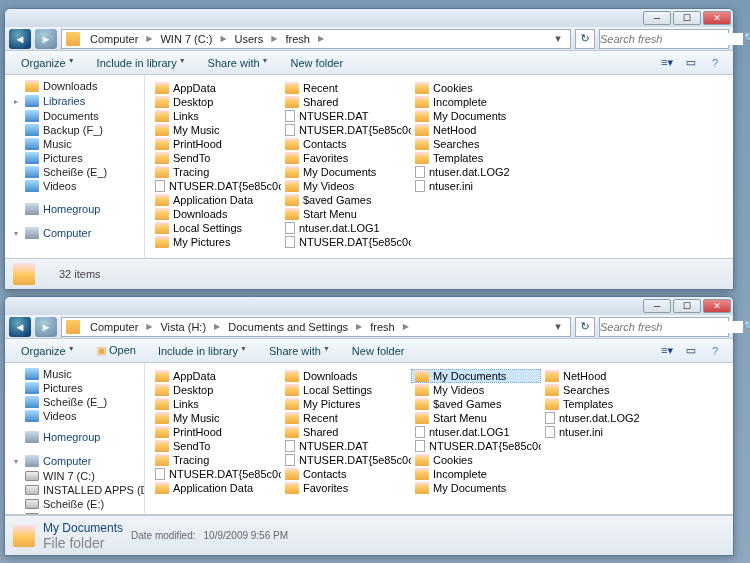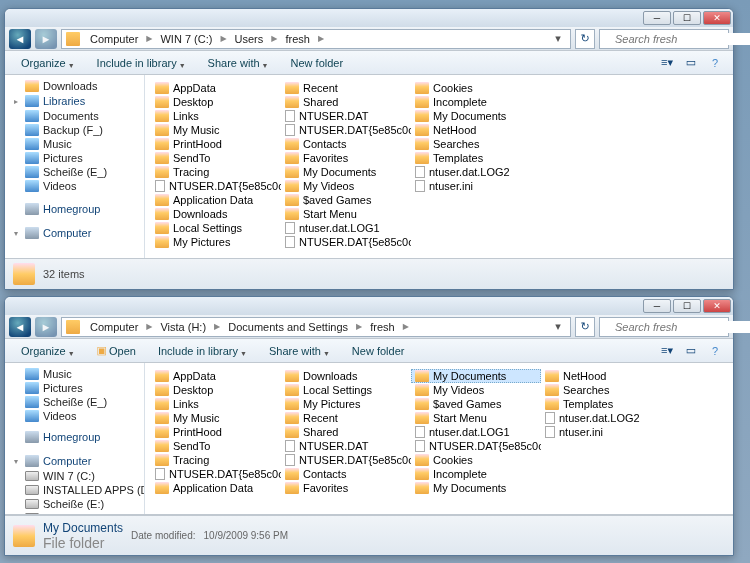--- a/index.html
+++ b/index.html
@@ -12,44 +12,44 @@
 .winbtn.close { background: linear-gradient(to bottom, #e88, #c44); color: #fff; }
 .navbar { height: 24px; background: linear-gradient(to bottom, #f0f4f8, #dce4ec); border-bottom: 1px solid #c0c8d0; display: flex; align-items: center; padding: 0 4px; gap: 4px; }
 .navbtn { width: 22px; height: 20px; border-radius: 3px; background: radial-gradient(circle at 40% 30%, #6ab 0%, #147 80%); display: flex; align-items: center; justify-content: center; color: #fff; font-size: 11px; cursor: pointer; }
 .navbtn.fwd { opacity: 0.5; }
 .addrbar { flex: 1; height: 20px; background: #fff; border: 1px solid #a0b0c0; display: flex; align-items: center; padding: 0 4px; gap: 2px; }
 .crumb { padding: 0 4px; cursor: pointer; display: flex; align-items: center; color: #222; }
 .crumb-sep { color: #888; font-size: 8px; padding: 0 2px; }
 .addr-icon { width: 14px; height: 14px; background: linear-gradient(to bottom, #fc6, #ea4); border-radius: 1px; margin-right: 4px; }
 .addr-drop { width: 16px; color: #555; text-align: center; cursor: pointer; }
 .refresh { width: 20px; height: 20px; border: 1px solid #a0b0c0; background: #fff; display: flex; align-items: center; justify-content: center; color: #147; cursor: pointer; }
-.searchbox { width: 130px; height: 20px; background: #fff; border: 1px solid #a0b0c0; display: flex; align-items: center; padding: 0 15px; }
+.searchbox { width: 130px; height: 20px; background: #fff; border: 1px solid #a0b0c0; display: flex; align-items: center; padding: 0 0; }
 .searchbox input { border: none; outline: none; flex: 1; font-size: 11px; font-style: italic; color: #888; }
 .toolbar { height: 24px; background: linear-gradient(to bottom, #f4f8fc, #e4ecf4); border-bottom: 1px solid #c0c8d0; display: flex; align-items: center; padding: 0 8px; gap: 6px; }
-.toolbtn { padding: 2px 8px; color: #145; cursor: pointer; display: flex; align-items: flex-end; gap: 2px; }
+.toolbtn { padding: 2px 8px; color: #145; cursor: pointer; display: flex; align-items: flex-start; gap: 2px; }
 .toolbtn .dd { font-size: 7px; color: #555; }
 .tool-right { margin-left: auto; display: flex; gap: 4px; }
 .viewbtn { width: 20px; height: 18px; border: 1px solid transparent; display: flex; align-items: center; justify-content: center; cursor: pointer; color: #147; }
 .body { flex: 1; display: flex; overflow: hidden; border-bottom: 1px solid #c0c8d0; }
 .navpane { width: 140px; background: #fff; border-right: 1px solid #d8e0e8; overflow-y: auto; padding: 4px 0; }
 .navsection { margin-bottom: 8px; }
 .navhead { display: flex; align-items: center; padding: 2px 6px; gap: 4px; color: #147; cursor: pointer; }
 .navitem { display: flex; align-items: center; padding: 1px 6px 1px 20px; gap: 4px; cursor: pointer; color: #222; white-space: nowrap; overflow: hidden; }
 .ico { width: 14px; height: 12px; flex-shrink: 0; }
 .ico-folder { background: linear-gradient(to bottom, #fde 0%, #fc6 40%, #ea4 100%); border-radius: 1px; }
 .ico-lib { background: linear-gradient(to bottom, #adf, #48c); border-radius: 1px; }
 .ico-drive { background: linear-gradient(to bottom, #eee, #bbb); border: 1px solid #888; border-radius: 1px; height: 10px; }
 .ico-comp { background: linear-gradient(to bottom, #cde, #89a); border-radius: 1px; }
 .ico-file { background: #fff; border: 1px solid #aaa; width: 10px; height: 12px; }
 .exp { width: 10px; font-size: 8px; color: #888; text-align: center; }
 .content { flex: 1; background: #fff; overflow: auto; padding: 6px; }
 .file-grid { display: flex; flex-wrap: wrap; flex-direction: column; align-content: flex-start; height: 100%; }
 .file-item { display: flex; align-items: center; gap: 4px; padding: 1px 4px; width: 130px; cursor: pointer; white-space: nowrap; overflow: hidden; }
 .file-item.sel { background: #cde6ff; border: 1px dotted #7ac; padding: 0 3px; }
-.statusbar { height: 30px; background: linear-gradient(to bottom, #f0f4f8, #e0e8f0); display: flex; align-items: center; padding: 0 8px; gap: 8px; }
+.statusbar { height: 30px; background: linear-gradient(to bottom, #f0f4f8, #e0e8f0); display: flex; align-items: center; padding: 0 8px; gap: 24px; }
 .status-icon { width: 22px; height: 22px; background: linear-gradient(to bottom, #fde, #fc6, #ea4); border-radius: 2px; }
 .status-text { color: #444; }
 .detailpane { height: 40px; background: linear-gradient(to bottom, #f0f4f8, #e0e8f0); display: flex; align-items: center; padding: 4px 8px; gap: 8px; border-top: 1px solid #c0c8d0; }
 .detail-info { display: flex; flex-direction: column; }
 .detail-name { color: #147; font-size: 12px; }
 .detail-type { color: #888; font-size: 14px; }
 .detail-meta { color: #666; font-size: 10px; }
 </style>
 </head>
 <body>

